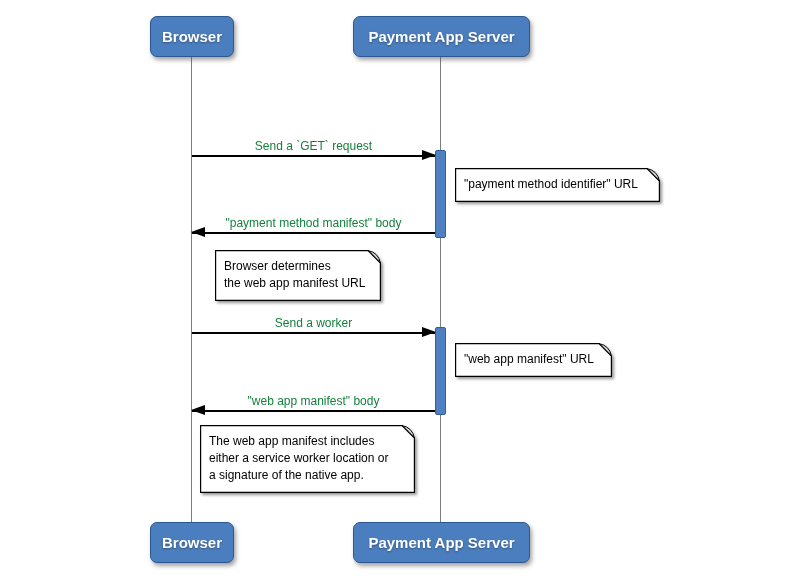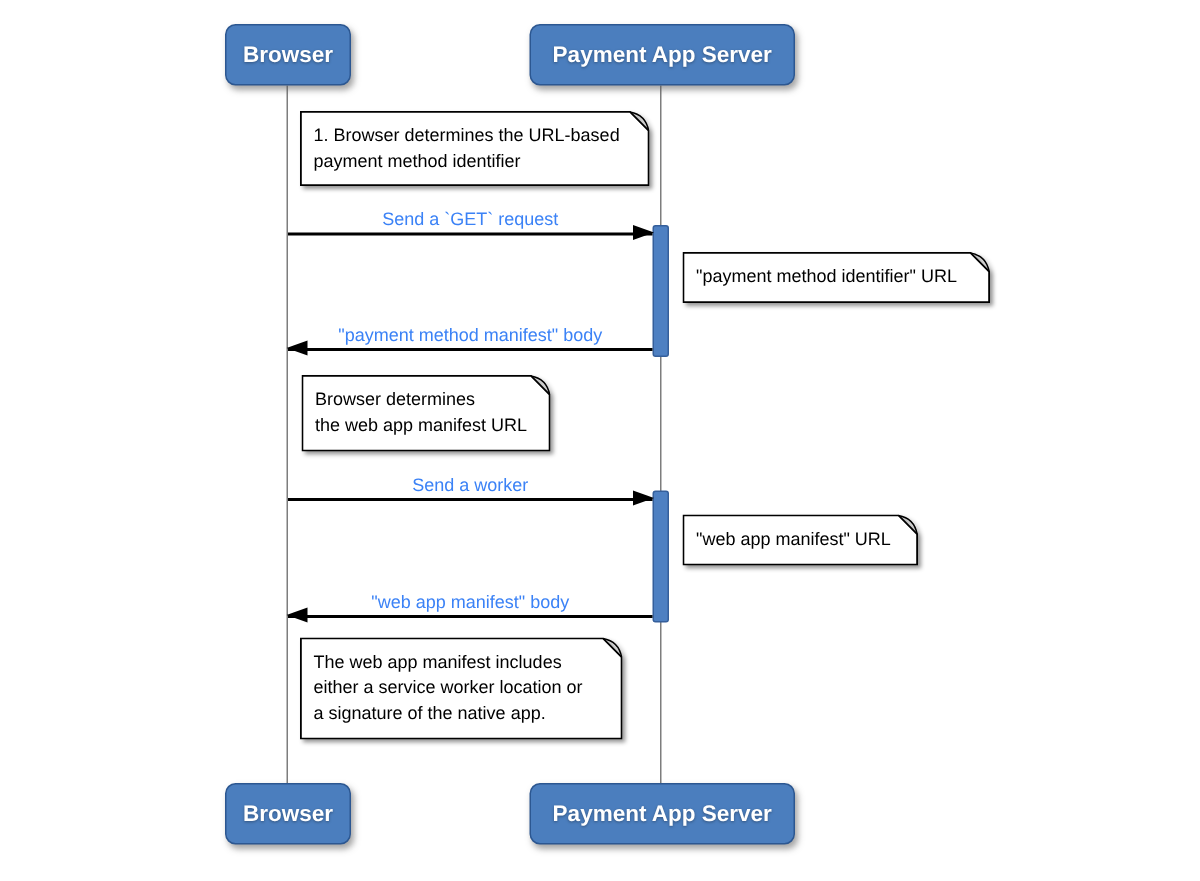--- a/index.html
+++ b/index.html
@@ -44,21 +44,21 @@
   .msg-line {
     position: absolute;
     left: 0; right: 0; top: -1px;
     border-top: 2px solid #000000;
   }
   .msg-label {
     position: absolute;
     left: 0; right: 0; bottom: 3px;
     text-align: center;
     font-size: 12px;
-    color: #3b82f6;
+    color: #15803d;
     white-space: nowrap;
   }
   .head { position: absolute; width: 0; height: 0; top: -6px; }
   .head.right {
     right: -1px;
     border-left: 14px solid #000000;
     border-top: 5.5px solid transparent;
     border-bottom: 5.5px solid transparent;
   }
   .head.left {
@@ -100,28 +100,20 @@
     <span>Payment App Server</span>
   </div>
 
   <div class="actor" style="left:150px; top:522px; width:84px; height:41px;">
     <span>Browser</span>
   </div>
   <div class="actor" style="left:353px; top:522px; width:177px; height:41px;">
     <span>Payment App Server</span>
   </div>
 
-  <div class="note" style="left:200px; top:74px; width:233px; height:50px;">
-      <svg width="233" height="50" class="note-bg">
-        <path d="M0.6 0.6 L220 0.6 L232.4 13 L232.4 49.4 L0.6 49.4 Z" fill="#ffffff" stroke="#000000" stroke-width="1.2"></path>
-        <path d="M220 0.6 Q 230.5 2.5 232.4 13" fill="none" stroke="#000000" stroke-width="1"></path>
-      </svg>
-    <div class="note-text">1. Browser determines the URL-based
-payment method identifier</div>
-  </div>
 
   <div class="message" style="left:192px; top:156px; width:243px;">
     <div class="msg-label">Send a `GET` request</div>
     <div class="msg-line"></div>
     <div class="head right"></div>
   </div>
 
   <div class="note" style="left:455px; top:168px; width:205px; height:34px;">
       <svg width="205" height="34" class="note-bg">
         <path d="M0.6 0.6 L192 0.6 L204.4 13 L204.4 33.4 L0.6 33.4 Z" fill="#ffffff" stroke="#000000" stroke-width="1.2"></path>
@@ -129,21 +121,21 @@
       </svg>
     <div class="note-text">"payment method identifier" URL</div>
   </div>
 
   <div class="message" style="left:192px; top:233px; width:243px;">
     <div class="msg-label">"payment method manifest" body</div>
     <div class="msg-line"></div>
     <div class="head left"></div>
   </div>
 
-  <div class="note" style="left:201px; top:250px; width:166px; height:51px;">
+  <div class="note" style="left:215px; top:250px; width:166px; height:51px;">
       <svg width="166" height="51" class="note-bg">
         <path d="M0.6 0.6 L153 0.6 L165.4 13 L165.4 50.4 L0.6 50.4 Z" fill="#ffffff" stroke="#000000" stroke-width="1.2"></path>
         <path d="M153 0.6 Q 163.5 2.5 165.4 13" fill="none" stroke="#000000" stroke-width="1"></path>
       </svg>
     <div class="note-text">Browser determines
 the web app manifest URL</div>
   </div>
 
   <div class="message" style="left:192px; top:333px; width:243px;">
     <div class="msg-label">Send a worker</div>

